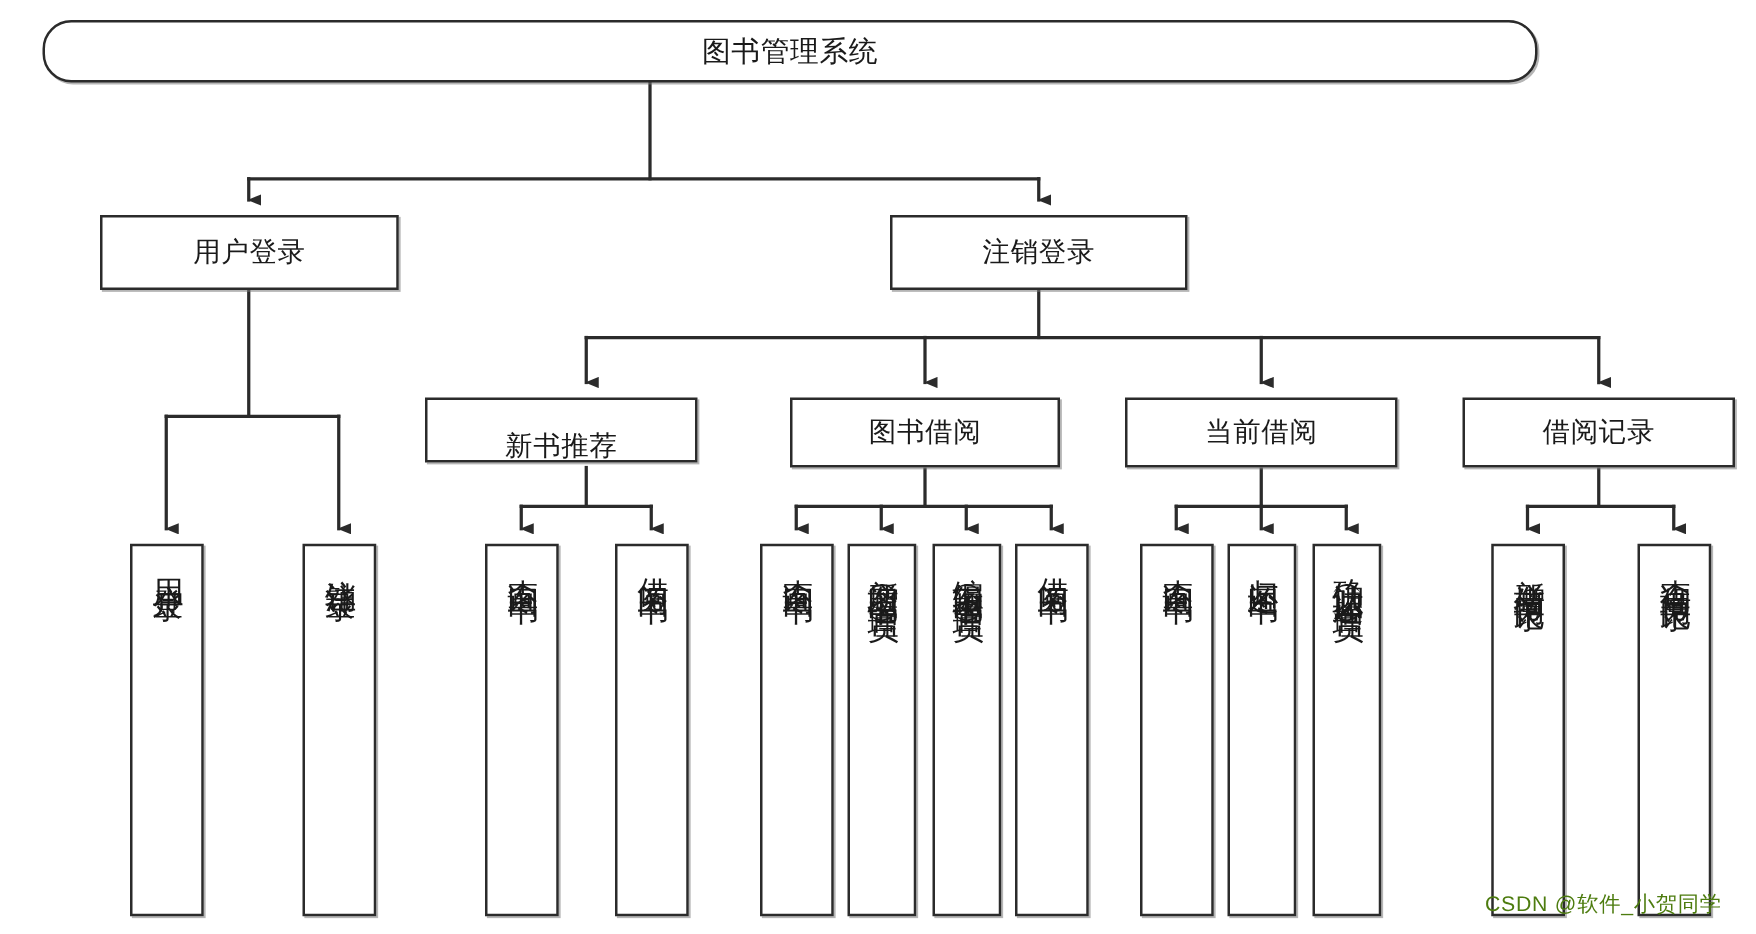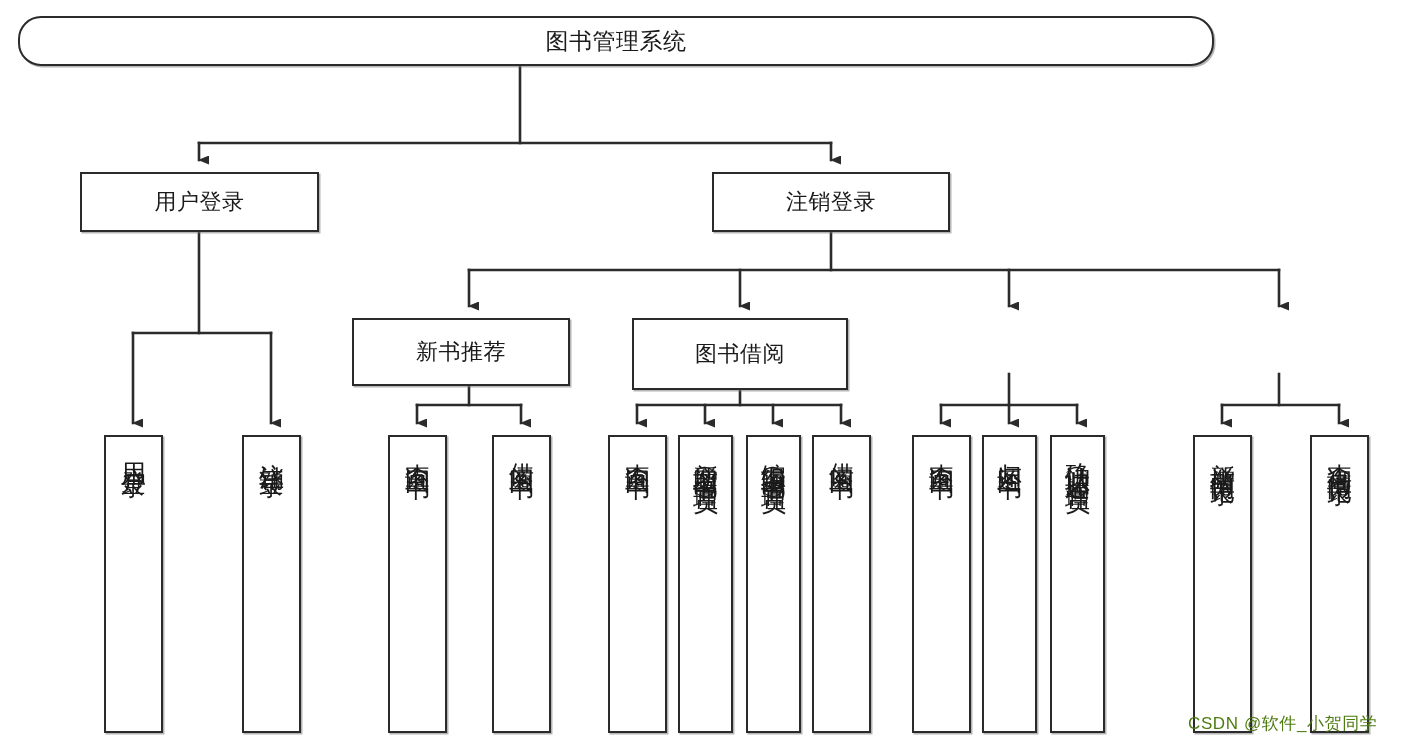--- a/index.html
+++ b/index.html
@@ -107,36 +107,42 @@
       <path d="M1009,405 L1009,423" marker-end="url(#arrow)"></path>
       <path d="M1077,405 L1077,423" marker-end="url(#arrow)"></path>
 
       <path d="M1279,374 L1279,405"></path>
       <path d="M1222,405 L1339,405"></path>
       <path d="M1222,405 L1222,423" marker-end="url(#arrow)"></path>
       <path d="M1339,405 L1339,423" marker-end="url(#arrow)"></path>
     </g>
   </svg>
 
-  <div class="node h root" style="left:18px;top:16px;width:1196px;height:50px;border-radius:23px;">
+  <div class="node h root" style="left:34px;top:16px;width:1196px;height:50px;border-radius:23px;">
     <span class="label">图书管理系统</span>
   </div>
 
   <div class="node h" style="left:80px;top:172px;width:239px;height:60px;">
     <span class="label">用户登录</span>
   </div>
   <div class="node h" style="left:712px;top:172px;width:238px;height:60px;">
     <span class="label">注销登录</span>
   </div>
 
-  <div class="node h" style="left:352px;top:318px;width:218px;height:68px;">
+  <div class="node h" style="left:340px;top:318px;width:218px;height:52px;align-items:flex-end;">
     <span class="label">新书推荐</span>
   </div>
-  <div class="node h" style="left:632px;top:318px;width:216px;height:72px;">
+  <div class="node h" style="left:632px;top:318px;width:216px;height:56px;">
     <span class="label">图书借阅</span>
+  </div>
+  <div class="node h" style="left:900px;top:318px;width:218px;height:56px;">
+    <span class="label">当前借阅</span>
+  </div>
+  <div class="node h" style="left:1170px;top:318px;width:218px;height:56px;">
+    <span class="label">借阅记录</span>
   </div>
 
   <div class="node v" style="left:104px;top:435px;width:59px;height:298px;">
     <span class="label">用户登录</span>
   </div>
   <div class="node v" style="left:242px;top:435px;width:59px;height:298px;">
     <span class="label">注销登录</span>
   </div>
 
   <div class="node v" style="left:388px;top:435px;width:59px;height:298px;">

